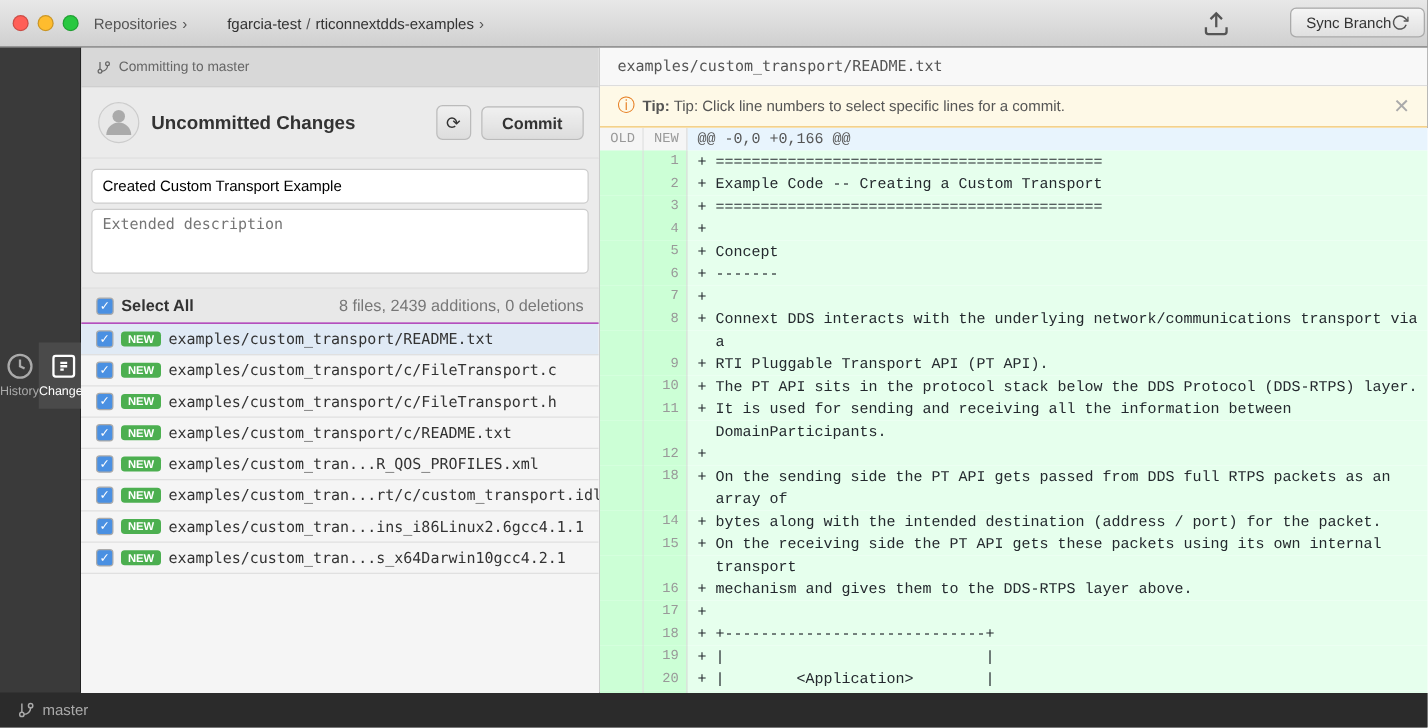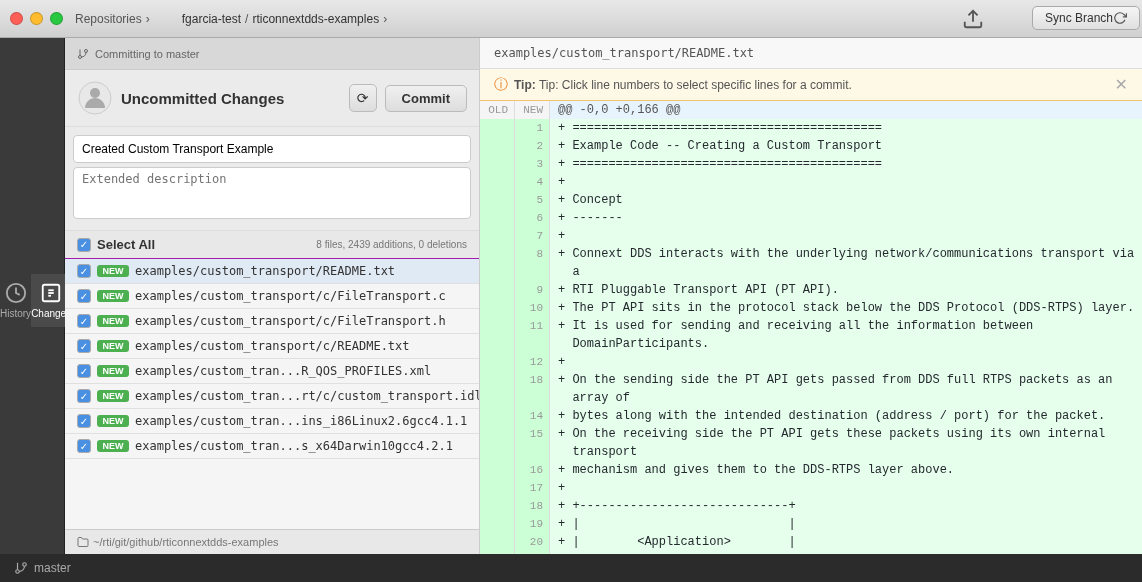--- a/index.html
+++ b/index.html
@@ -208,21 +208,21 @@
       border-bottom: 1px solid #a21caf;
     }
     .select-all-label {
       font-size: 13px;
       font-weight: bold;
       color: #333;
       margin-left: 6px;
       flex: 1;
     }
     .files-count {
-      font-size: 10px;
+      font-size: 13px;
       color: #777;
     }
 
     .file-list {
       flex: 1;
       overflow-y: auto;
       background: #f5f5f5;
     }
     .file-item {
       display: flex;
@@ -532,26 +532,20 @@
         <span class="file-badge">NEW</span>
         <span class="file-name">examples/custom_tran...ins_i86Linux2.6gcc4.1.1</span>
       </div>
       <div class="file-item">
         <div class="checkbox checked"></div>
         <span class="file-badge">NEW</span>
         <span class="file-name">examples/custom_tran...s_x64Darwin10gcc4.2.1</span>
       </div>
     </div>
 
-    <div class="footer-path">
-      <svg width="12" height="12" viewBox="0 0 24 24" fill="none" stroke="#777" stroke-width="2">
-        <path d="M22 19a2 2 0 0 1-2 2H4a2 2 0 0 1-2-2V5a2 2 0 0 1 2-2h5l2 3h9a2 2 0 0 1 2 2z"></path>
-      </svg>
-      <span>~/rti/git/github/rticonnextdds-examples</span>
-    </div>
   </div>
 
   <div class="diff-panel">
     <div class="diff-header">examples/custom_transport/README.txt</div>
     <div class="tip-bar">
       <span class="tip-icon">ⓘ</span>
       <span>
         <strong>Tip:</strong> <span>Tip: Click line numbers to select specific lines for a commit.</span>
       </span>
       <span class="tip-close">✕</span>

